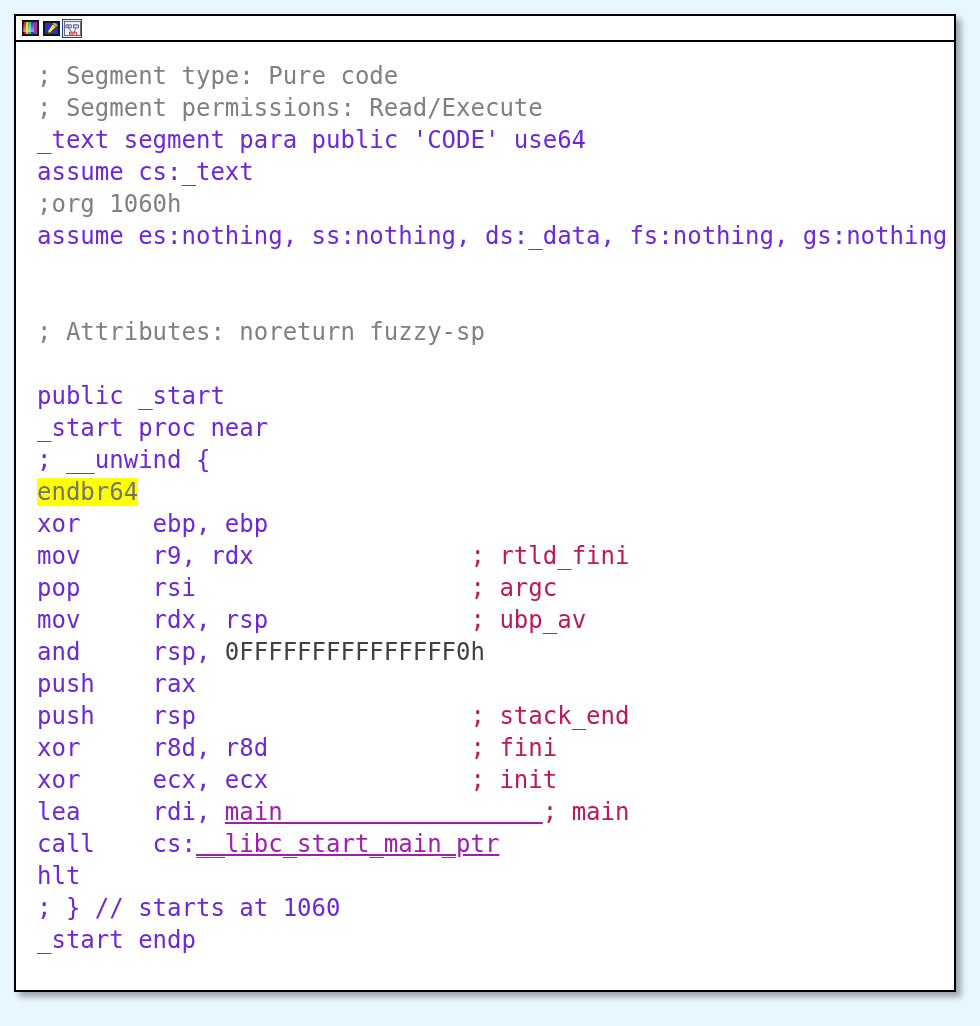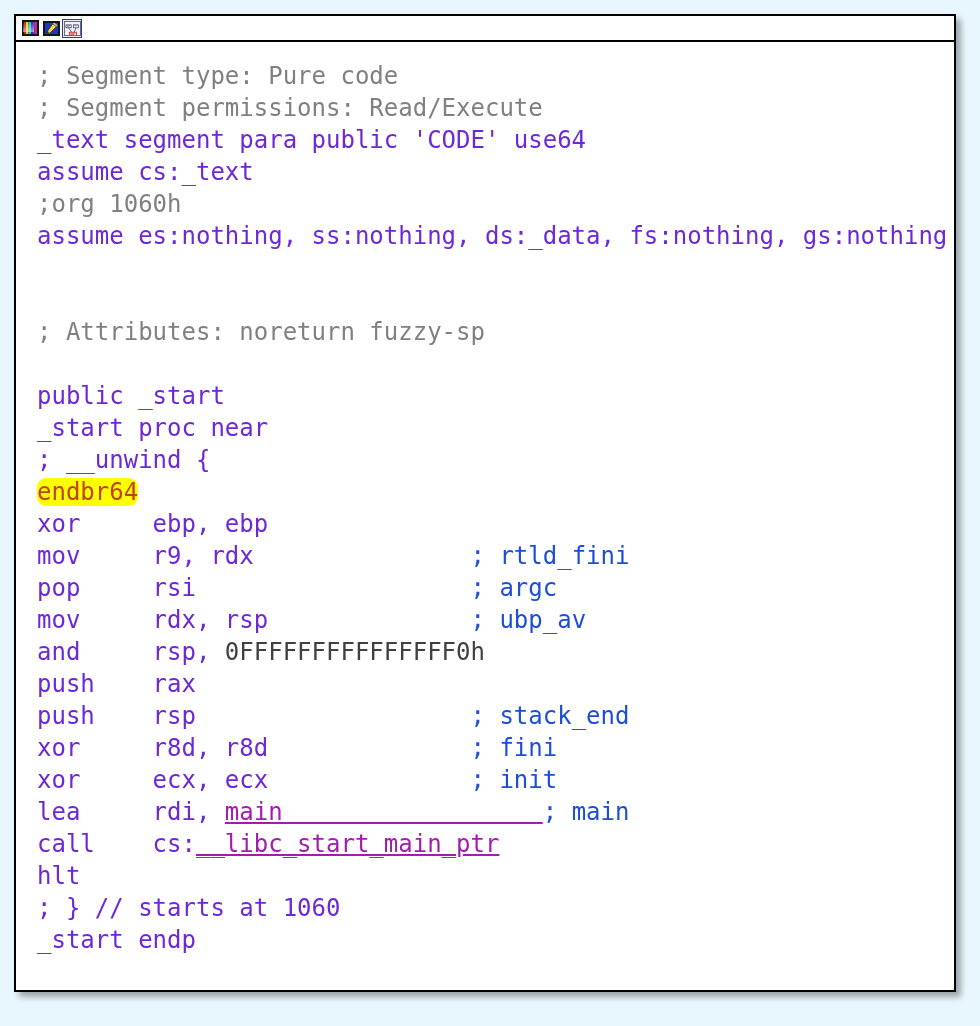--- a/index.html
+++ b/index.html
@@ -112,24 +112,24 @@
     height: 948px;
     box-sizing: border-box;
   }
   .line {
     height: 32px;
     padding-left: 21px;
     white-space: pre;
   }
   .cmt     { color: #808080; }
   .code    { color: #6d28d9; }
-  .icmt    { color: #1d4ed8; }
+  .icmt    { color: #be185d; }
   .name    { color: #a21caf; text-decoration: underline; }
   .num     { color: #404040; }
-  .hl      { background: #ffff00; color: #c2410c; border-radius: 9px; }
+  .hl      { background: #ffff00; color: #737373; }
   .blank   { height: 32px; }
 </style>
 </head>
 <body>
 
 <div id="app">
 
   <div id="toolbar">
 
     <div class="tb-btn">

